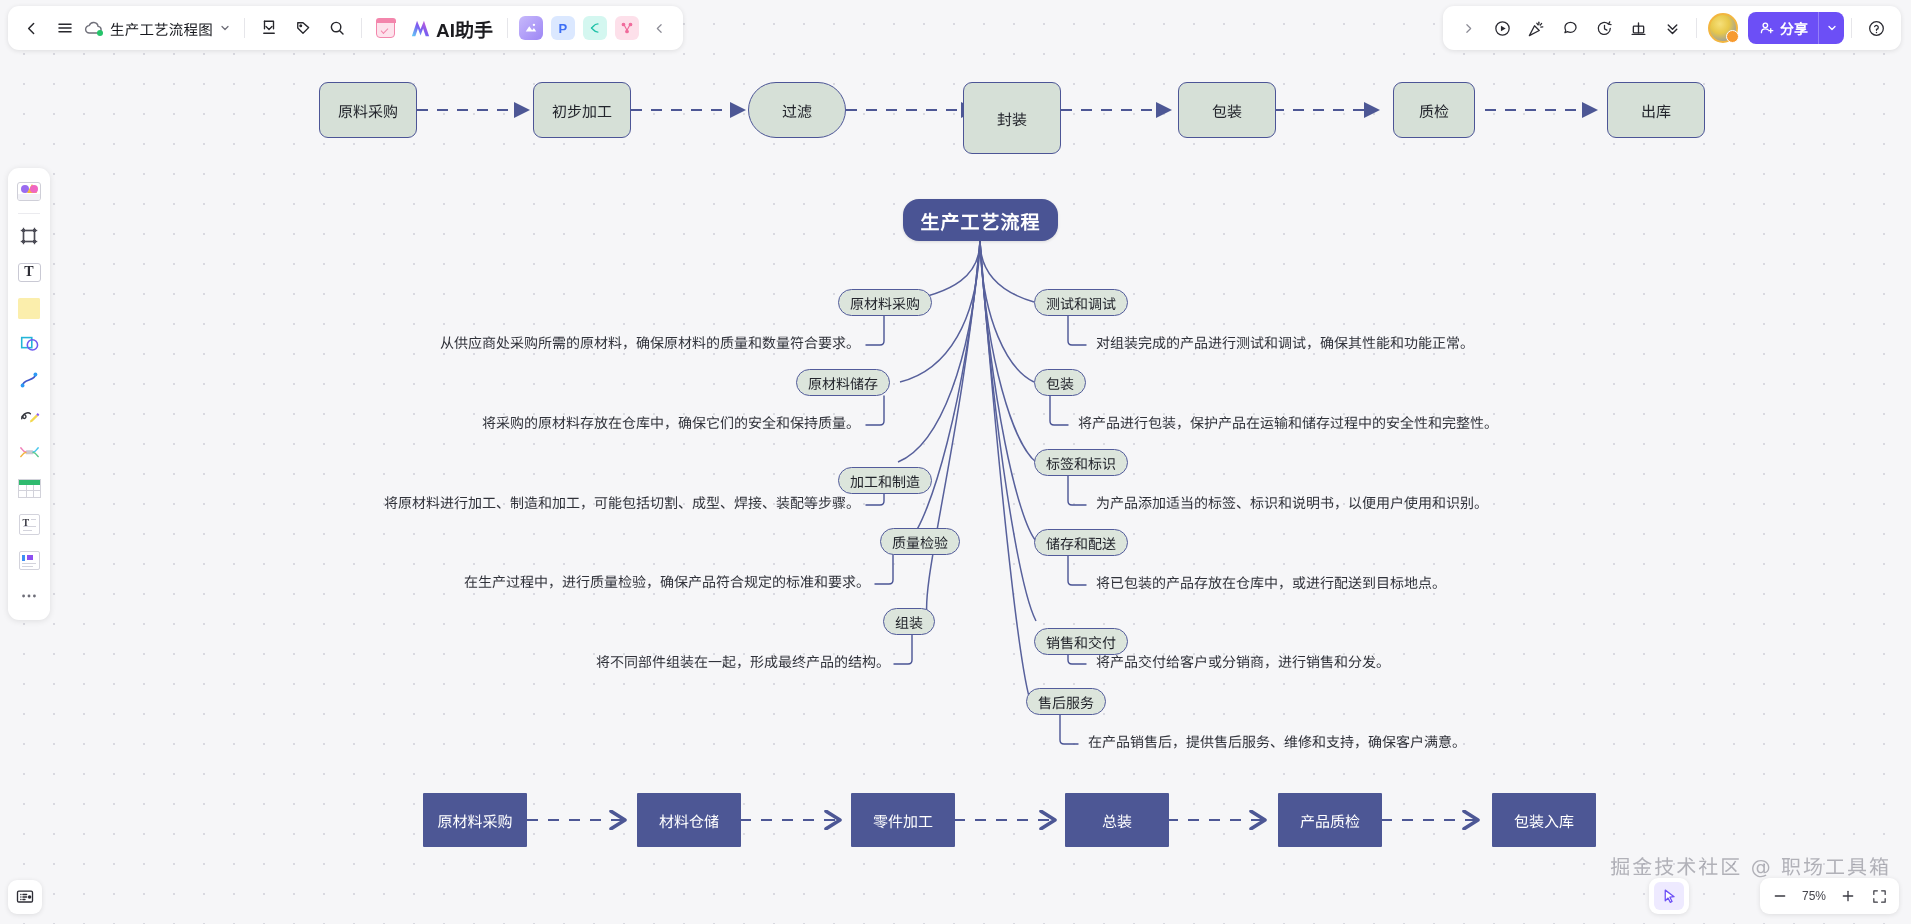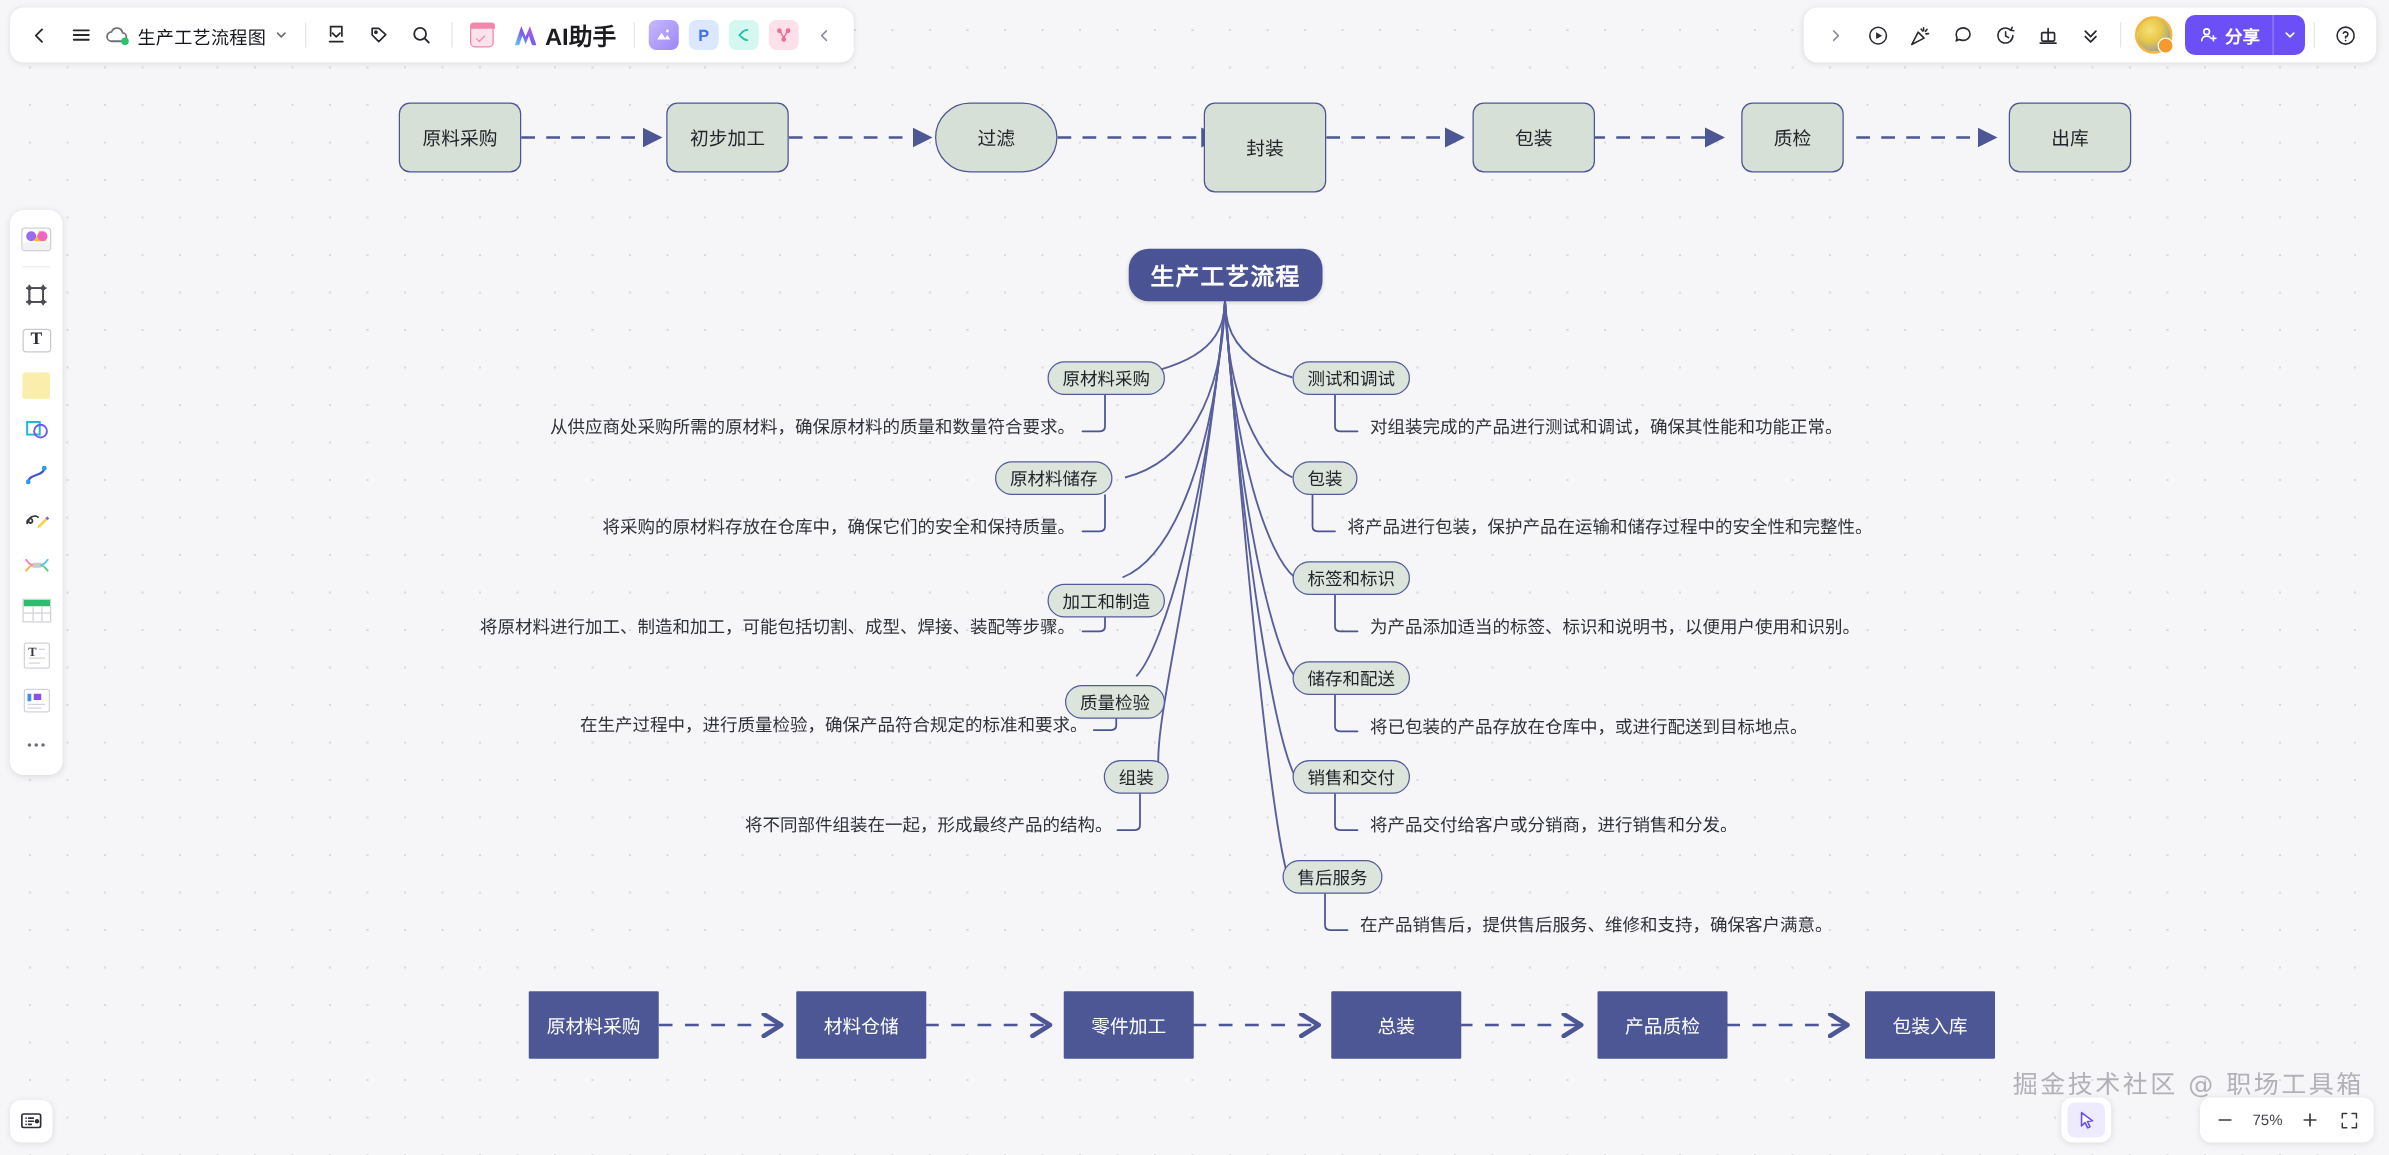--- a/index.html
+++ b/index.html
@@ -175,21 +175,21 @@
   
   .watermark {
     position: absolute; right: 20px; bottom: 44px;
     font-size: 20px; letter-spacing: 2px;
     color: rgba(80,80,95,.42);
     white-space: nowrap; z-index: 35; pointer-events: none;
     font-family: "DejaVu Sans", sans-serif;
   }
 
   
-  .canvas { position: absolute; inset: 0; z-index: 10; font-family: Liberation Mono, monospace; }
+  .canvas { position: absolute; inset: 0; z-index: 10; }
   .svg-layer { position: absolute; inset: 0; width: 1911px; height: 924px; pointer-events: none; }
 
   .flow-node {
     position: absolute;
     display: flex; align-items: center; justify-content: center;
     font-size: 15px; color: #23252c;
     background: #d6e0d7;
     border: 1.6px solid #4c5596;
     border-radius: 9px;
     cursor: pointer;
@@ -311,34 +311,34 @@
     <div class="flow-node" style="left:963px; top:82px; width:98px; height:72px;">封装</div>
     <div class="flow-node" style="left:1178px; top:82px; width:98px; height:56px;">包装</div>
     <div class="flow-node" style="left:1393px; top:82px; width:82px; height:56px;">质检</div>
     <div class="flow-node" style="left:1607px; top:82px; width:98px; height:56px;">出库</div>
 
     <div class="mm-root" style="left:903px; top:199px; width:155px; height:42px;">生产工艺流程</div>
 
     <div class="mm-node" style="left:838px; top:289px;">原材料采购</div>
     <div class="mm-node" style="left:796px; top:369px;">原材料储存</div>
     <div class="mm-node" style="left:838px; top:467px;">加工和制造</div>
-    <div class="mm-node" style="left:852px; top:528px;margin-top:20px;">质量检验</div>
+    <div class="mm-node" style="left:880px; top:528px;">质量检验</div>
     <div class="mm-node" style="left:883px; top:608px;">组装</div>
 
     <div class="mm-desc left" style="left:250px; top:334px; width:610px;">从供应商处采购所需的原材料，确保原材料的质量和数量符合要求。</div>
     <div class="mm-desc left" style="left:250px; top:414px; width:610px;">将采购的原材料存放在仓库中，确保它们的安全和保持质量。</div>
     <div class="mm-desc left" style="left:250px; top:494px; width:610px;">将原材料进行加工、制造和加工，可能包括切割、成型、焊接、装配等步骤。</div>
     <div class="mm-desc left" style="left:260px; top:573px; width:610px;">在生产过程中，进行质量检验，确保产品符合规定的标准和要求。</div>
     <div class="mm-desc left" style="left:280px; top:653px; width:610px;">将不同部件组装在一起，形成最终产品的结构。</div>
 
     <div class="mm-node" style="left:1034px; top:289px;">测试和调试</div>
     <div class="mm-node" style="left:1034px; top:369px;">包装</div>
     <div class="mm-node" style="left:1034px; top:449px;">标签和标识</div>
     <div class="mm-node" style="left:1034px; top:529px;">储存和配送</div>
-    <div class="mm-node" style="left:1034px; top:608px;">销售和交付</div>
+    <div class="mm-node" style="left:1034px; top:628px;">销售和交付</div>
     <div class="mm-node" style="left:1026px; top:688px;">售后服务</div>
 
     <div class="mm-desc right" style="left:1096px; top:334px;">对组装完成的产品进行测试和调试，确保其性能和功能正常。</div>
     <div class="mm-desc right" style="left:1078px; top:414px;">将产品进行包装，保护产品在运输和储存过程中的安全性和完整性。</div>
     <div class="mm-desc right" style="left:1096px; top:494px;">为产品添加适当的标签、标识和说明书，以便用户使用和识别。</div>
     <div class="mm-desc right" style="left:1096px; top:574px;">将已包装的产品存放在仓库中，或进行配送到目标地点。</div>
     <div class="mm-desc right" style="left:1096px; top:653px;">将产品交付给客户或分销商，进行销售和分发。</div>
     <div class="mm-desc right" style="left:1088px; top:733px;">在产品销售后，提供售后服务、维修和支持，确保客户满意。</div>
 
     <div class="flow-node-b" style="left:423px; top:793px; width:104px; height:54px;">原材料采购</div>

